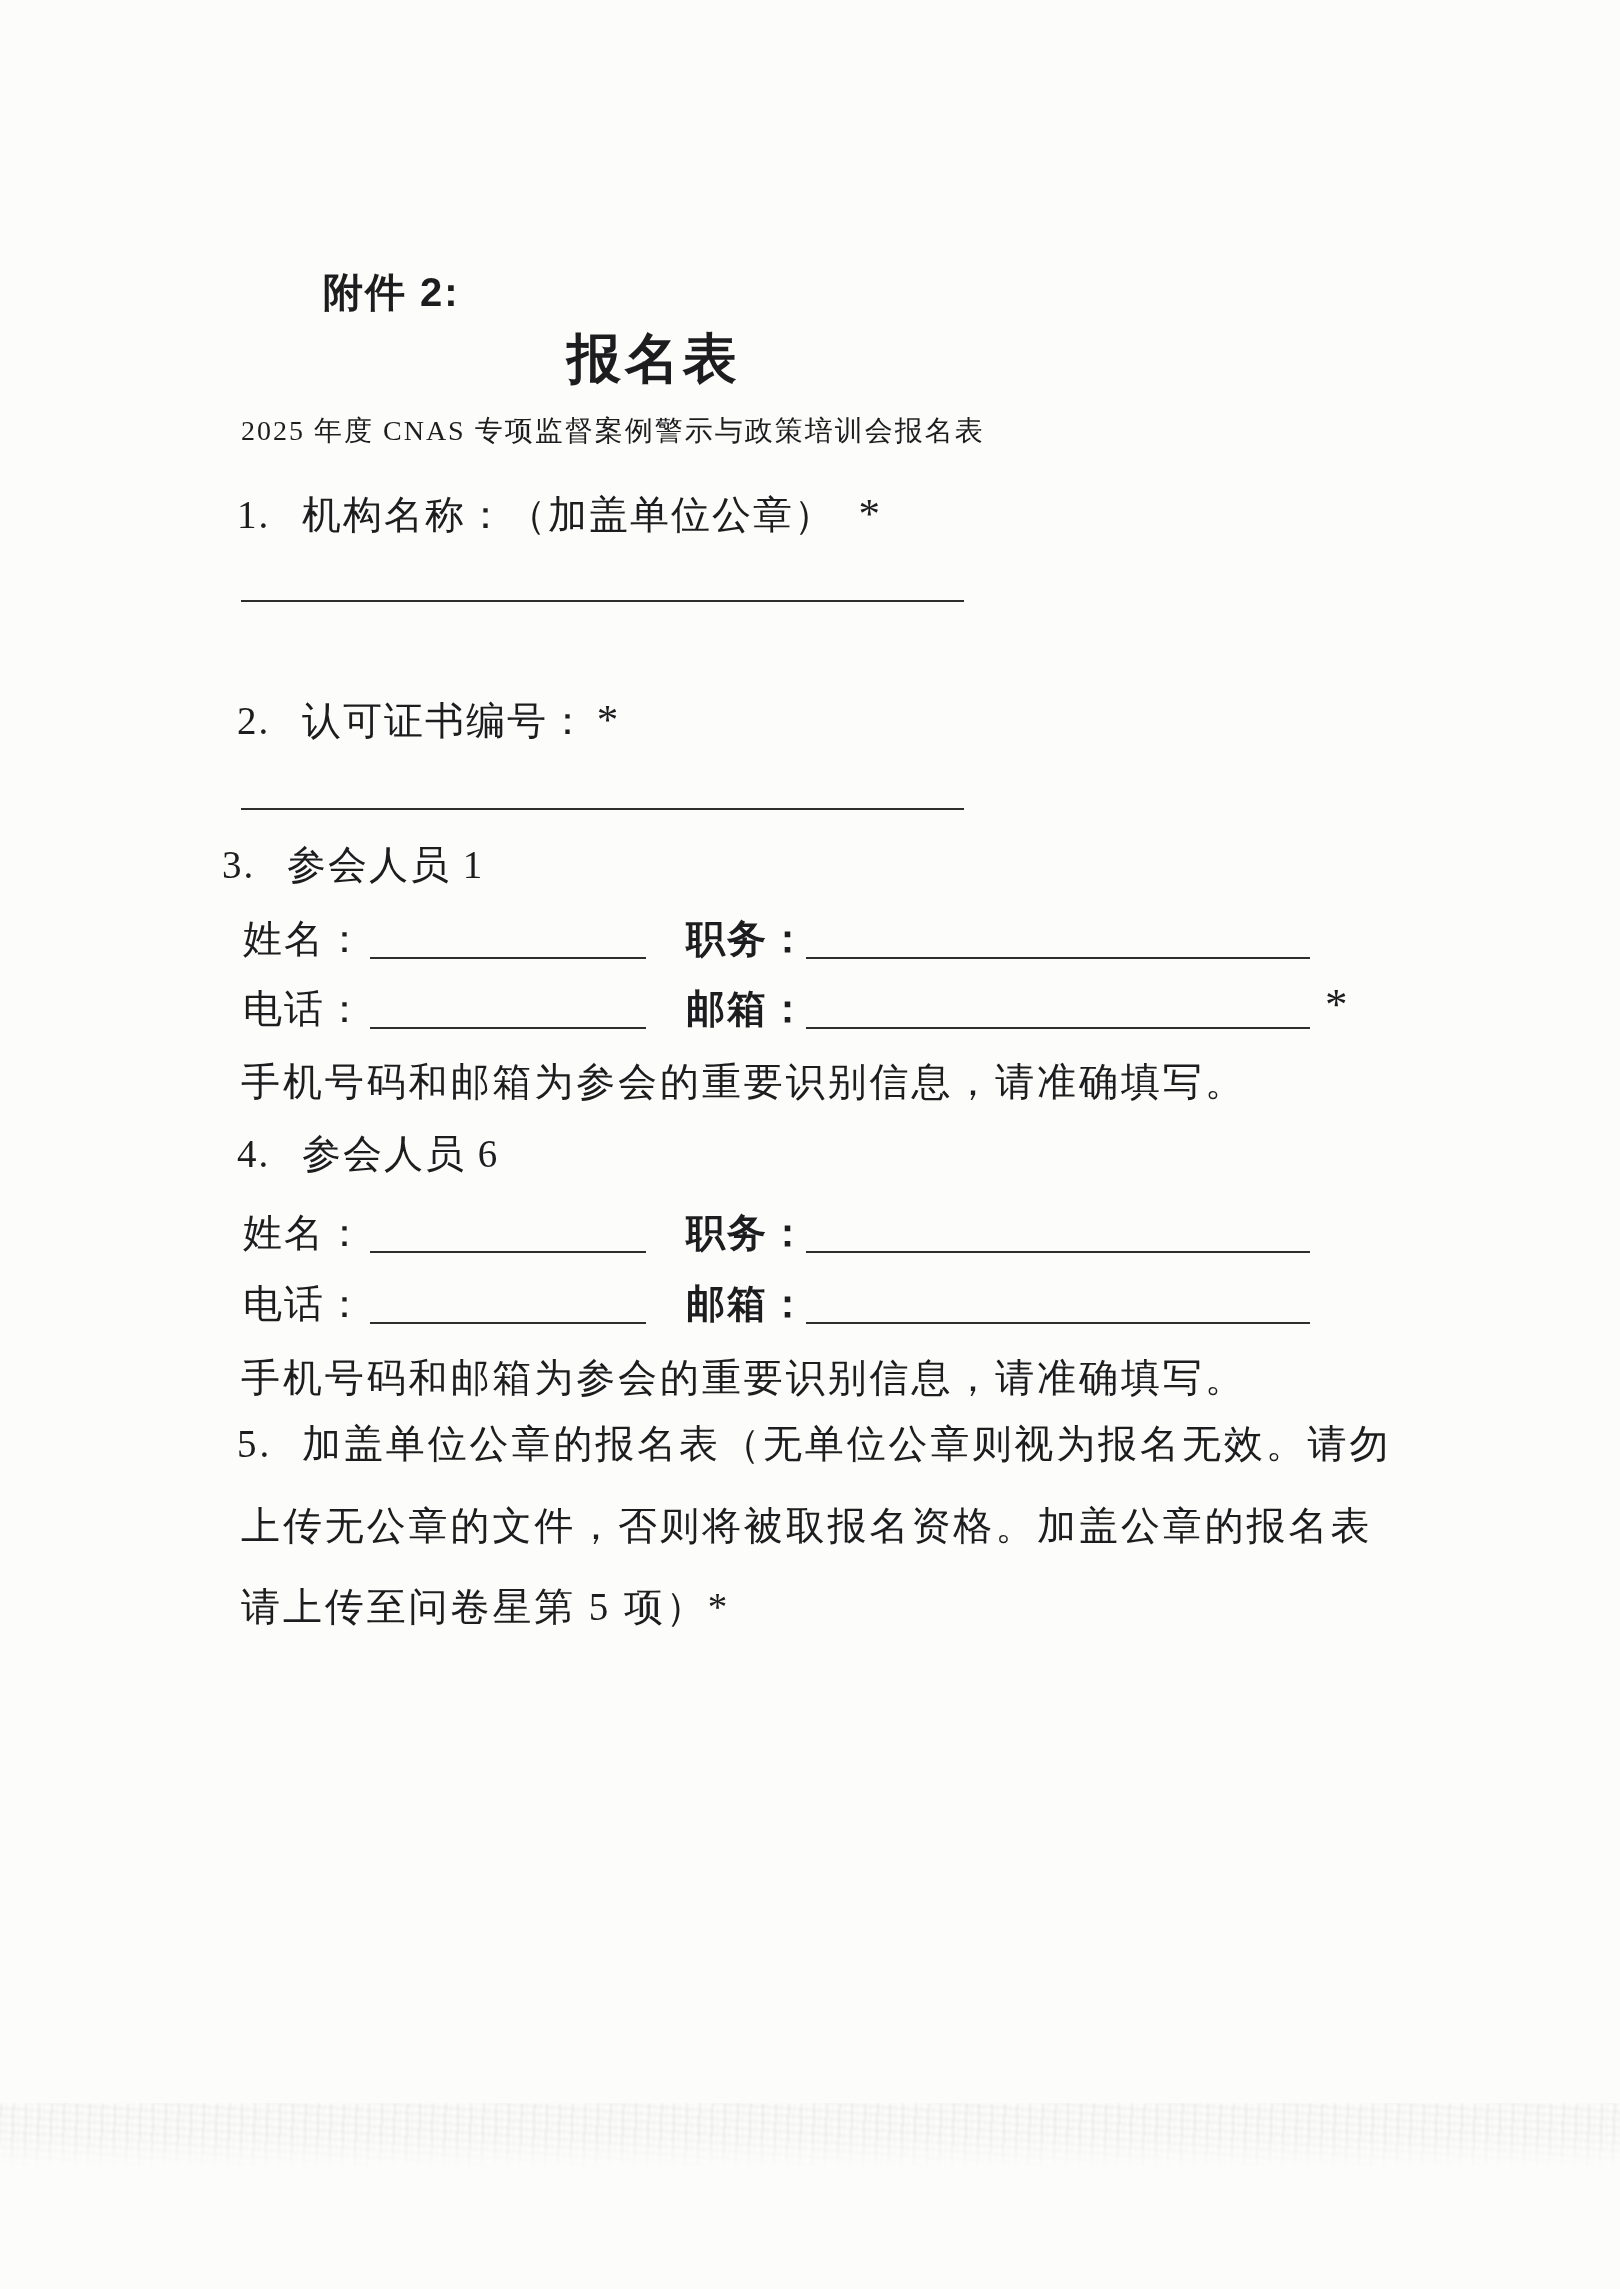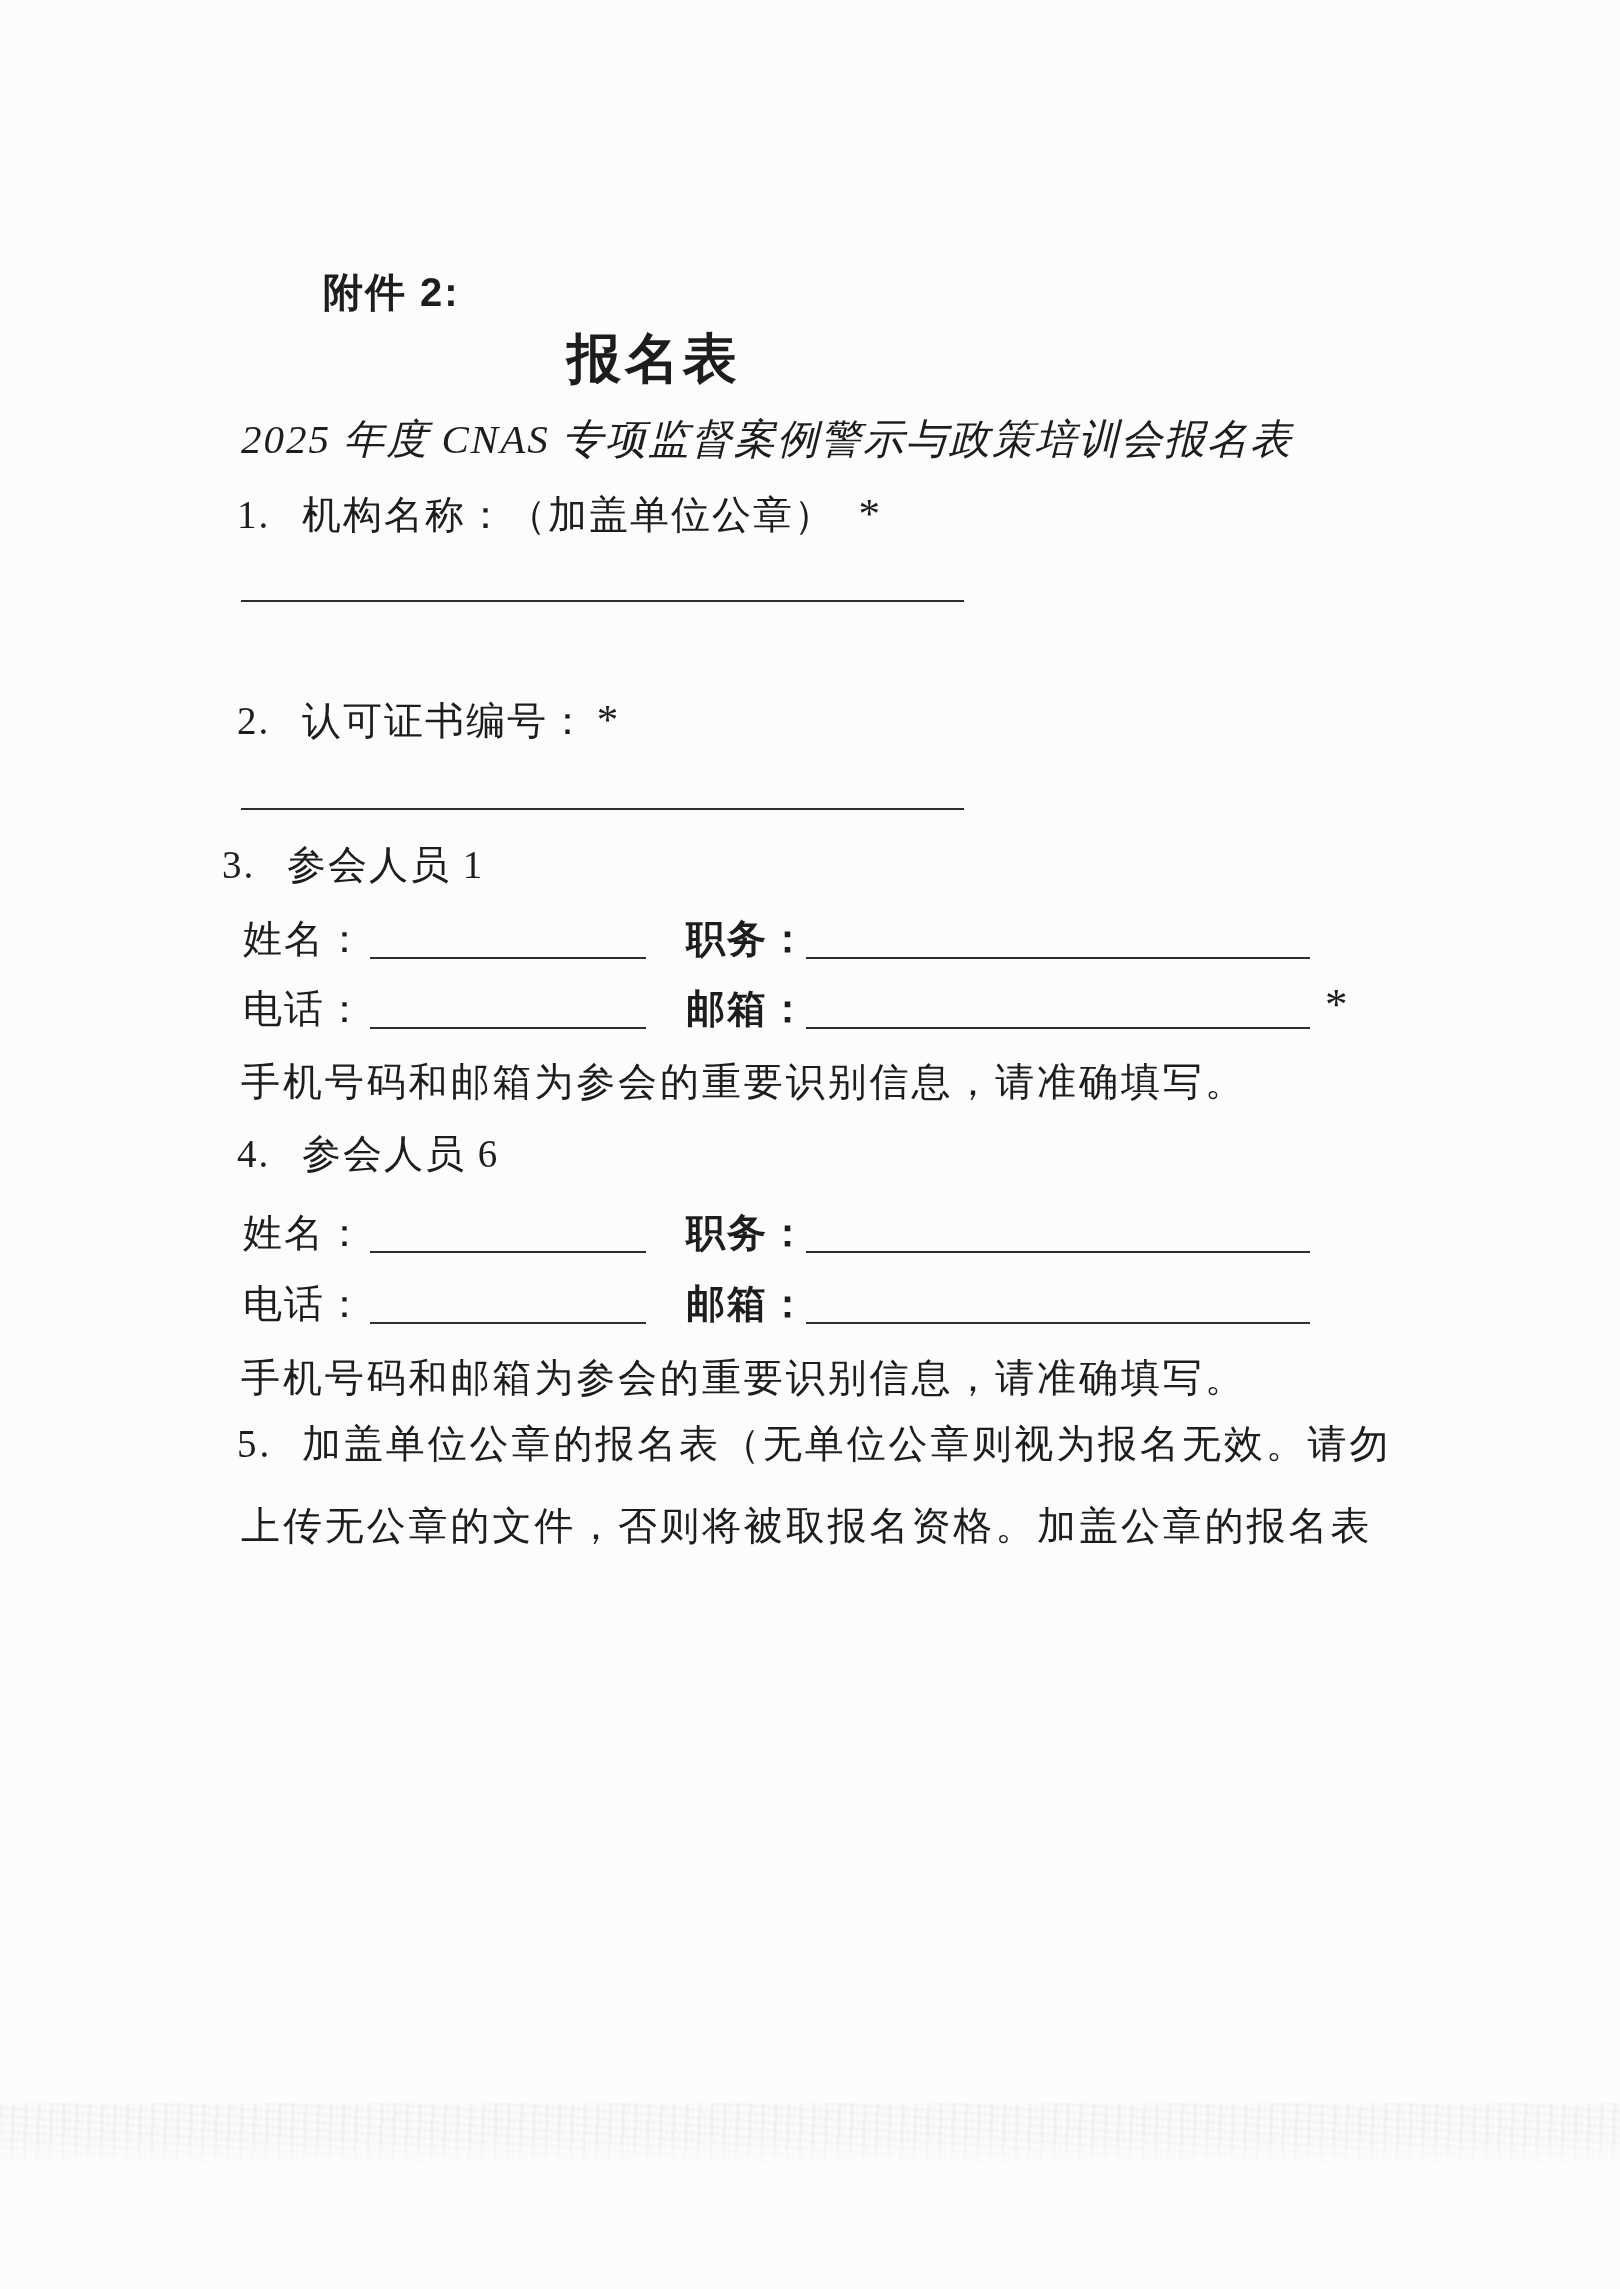--- a/index.html
+++ b/index.html
@@ -11,21 +11,21 @@
     font-family:"Liberation Serif","DejaVu Serif",serif;
     color:#1d1d1f;
   }
   .abs{position:absolute;white-space:nowrap;}
   .heading{
     font-family:"Liberation Sans","DejaVu Sans",sans-serif;
     font-weight:700;
   }
   .attachment{left:323px;top:265px;font-size:40px;letter-spacing:2px;}
   .title{left:567px;top:323px;font-size:54px;letter-spacing:3.9px;}
-  .subtitle{left:241px;top:412px;font-size:41px;letter-spacing:2px;font-style:italic;}
+  .subtitle{left:241px;top:412px;font-size:28px;letter-spacing:2px;}
   .bodyline{font-size:39px;letter-spacing:2px;}
   .item1{left:237px;top:488px;}
   .item2{left:237px;top:694px;}
   .item3{left:222px;top:838px;font-family:Liberation Serif, serif;}
   .item4{left:237px;top:1127px;}
   .i5a{left:237px;top:1417px;letter-spacing:2.9px;}
   .i5b{left:241px;top:1499px;letter-spacing:2.9px;}
   .i5c{left:241px;top:1580px;letter-spacing:2.9px;}
   .num{display:inline-block;min-width:65px;}
   .star{display:inline-block;margin-left:23.5px;font-size:43px;}
@@ -120,17 +120,18 @@
     <span class="lab lab-b">邮箱：</span>
     <span class="fline fline-b"></span>
   </div>
 
   <div class="abs bodyline note2">手机号码和邮箱为参会的重要识别信息，请准确填写。</div>
 
   <div class="abs bodyline i5a">
     <span class="num">5.</span><span>加盖单位公章的报名表（无单位公章则视为报名无效。请勿</span>
   </div>
   <div class="abs bodyline i5b">上传无公章的文件，否则将被取报名资格。加盖公章的报名表</div>
+  <div class="abs bodyline i5c">请上传至问卷星第 5 项）*</div>
 
   <div class="noise-band"></div>
 
 </div>
 
 
 </body></html>

